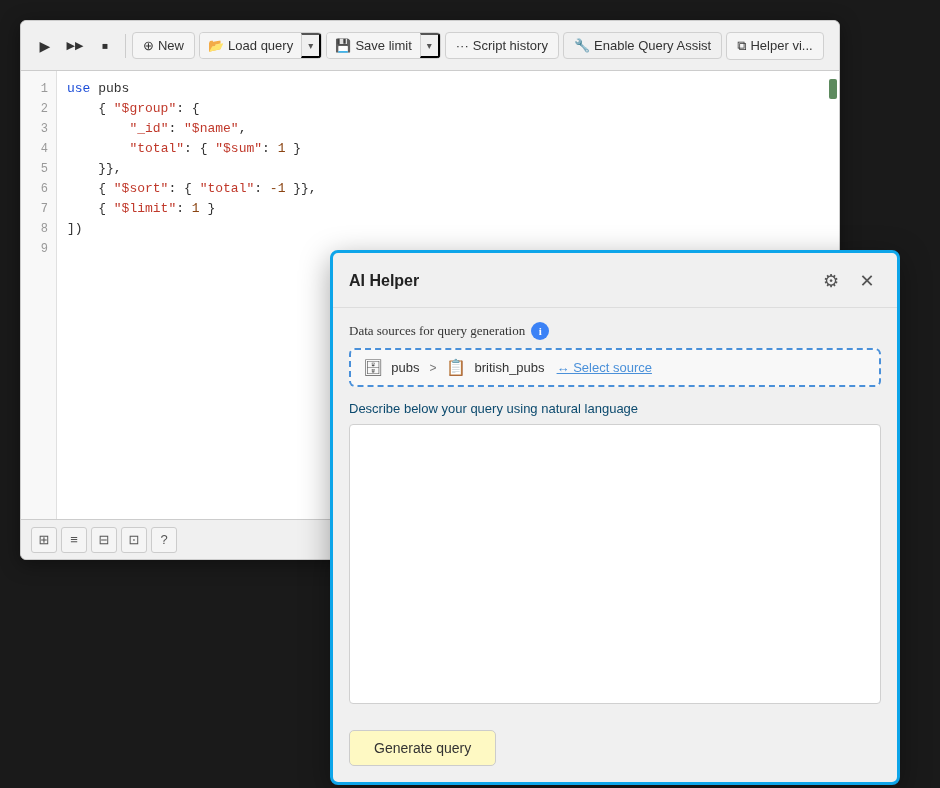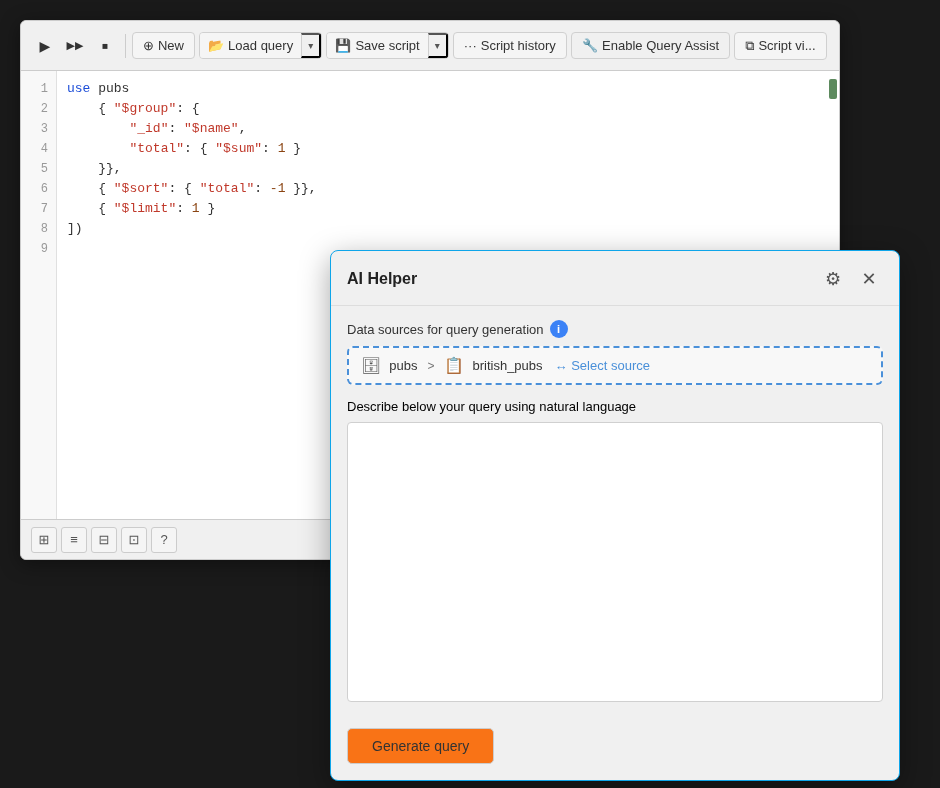--- a/index.html
+++ b/index.html
@@ -191,21 +191,21 @@
       color: #555;
     }
 
     
     .ai-panel {
       position: absolute;
       top: 250px;
       left: 330px;
       width: 570px;
       background: #f0f0f0;
-      border: 1px solid #0ea5e9;
+      border: 3px solid #0ea5e9;
       border-radius: 8px;
       box-shadow: 0 8px 30px rgba(0,0,0,0.35);
       padding: 0;
       z-index: 10;
     }
 
     .ai-panel-header {
       display: flex;
       align-items: center;
       justify-content: space-between;
@@ -243,20 +243,21 @@
       padding: 14px 16px;
     }
 
     .data-sources-label {
       display: flex;
       align-items: center;
       gap: 6px;
       font-size: 13px;
       color: #333;
       margin-bottom: 8px;
+      font-family: Liberation Serif, serif;
     }
 
     .info-badge {
       display: inline-flex;
       align-items: center;
       justify-content: center;
       width: 18px;
       height: 18px;
       background: #3b82f6;
       color: white;
@@ -297,25 +298,26 @@
     .select-source-btn {
       display: flex;
       align-items: center;
       gap: 4px;
       font-size: 13px;
       color: #4a90d9;
       background: none;
       border: none;
       cursor: pointer;
       margin-left: 4px;
+      text-decoration: underline;
     }
 
     .query-label {
       font-size: 13px;
-      color: #000000;
+      color: #0c4a6e;
       margin-bottom: 8px;
     }
 
     .query-input {
       width: 100%;
       height: 280px;
       background: #fff;
       border: 1px solid #d0d0d0;
       border-radius: 4px;
       padding: 10px 12px;
@@ -328,21 +330,21 @@
     }
 
     .ai-panel-footer {
       padding: 12px 16px 16px;
       display: flex;
       align-items: center;
     }
 
     .generate-btn {
       padding: 9px 24px;
-      background: #f97316;
+      background: #fef9c3;
       border: 1px solid #ccc;
       border-radius: 5px;
       font-size: 14px;
       color: #333;
       cursor: pointer;
     }
   </style>
 </head>
 <body>
 
@@ -367,38 +369,38 @@
       <button class="main-part">
         <span>📂</span>
         <span>Load query</span>
       </button>
       <button class="arrow-part">▾</button>
     </div>
 
     <div class="btn-with-arrow">
       <button class="main-part">
         <span>💾</span>
-        <span>Save script</span>
+        <span>Save limit</span>
       </button>
       <button class="arrow-part">▾</button>
     </div>
 
     <button class="toolbar-btn">
       <span>···</span>
       <span>Script history</span>
     </button>
 
     <button class="toolbar-btn" style="background:#f0f0f0;">
       <span>🔧</span>
       <span>Enable Query Assist</span>
     </button>
 
     <button class="toolbar-btn">
       <span>⧉</span>
-      <span>Script vi...</span>
+      <span>Helper vi...</span>
     </button>
   </div>
 
   <div class="code-area">
     <div class="line-numbers">
       <div class="line-num">1</div>
       <div class="line-num">2</div>
       <div class="line-num">3</div>
       <div class="line-num">4</div>
       <div class="line-num">5</div>

